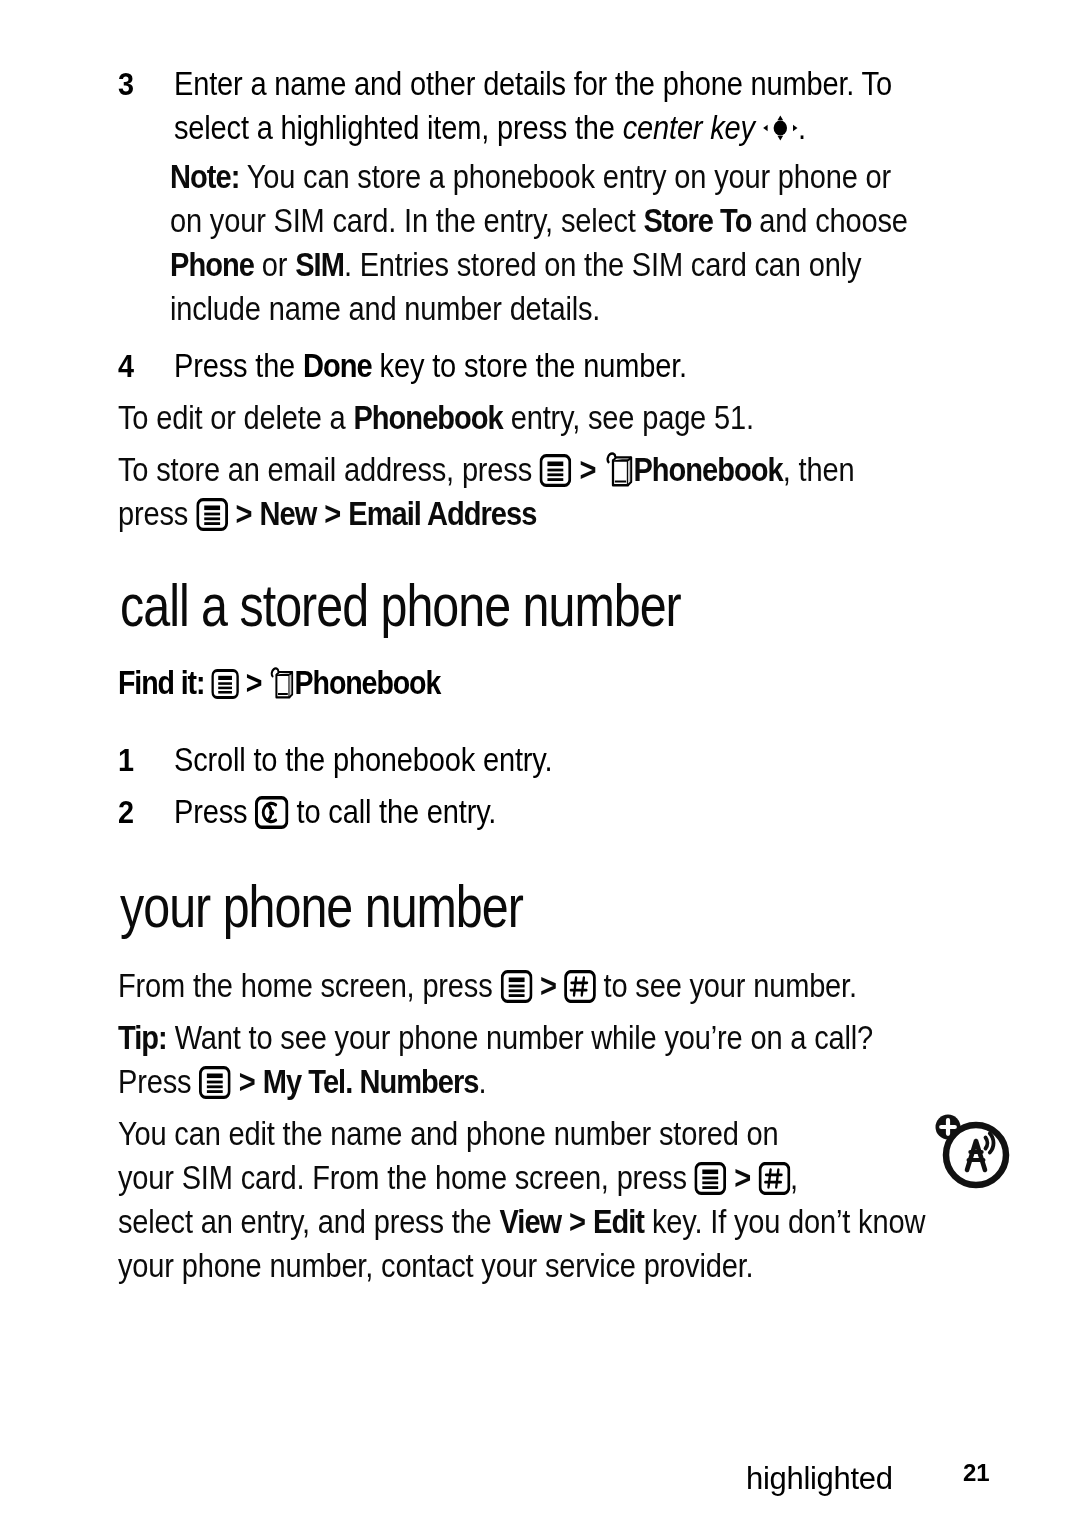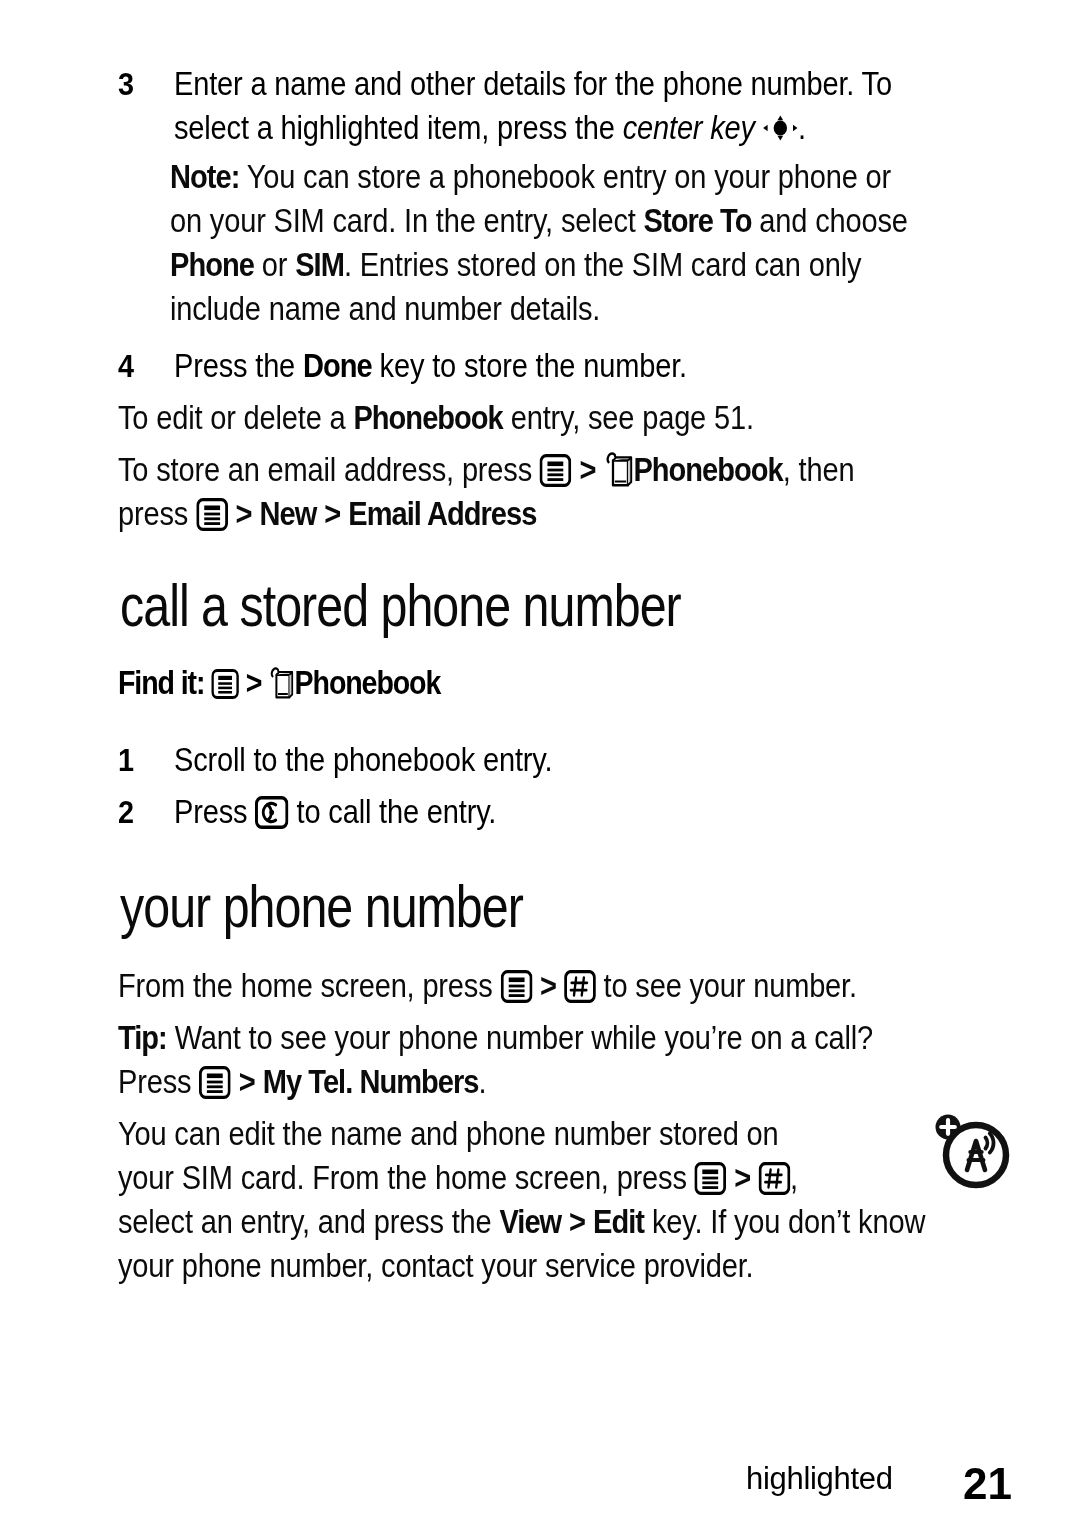--- a/index.html
+++ b/index.html
@@ -100,21 +100,21 @@
   
   .footer-label {
     position: absolute;
     font-size: 31px;
     letter-spacing: -0.3px;
     font-weight: 400;
     font-family: "Liberation Sans", sans-serif;
   }
   .footer-page {
     position: absolute;
-    font-size: 44px;
+    font-size: 24px;
     font-weight: 700;
     font-family: "Liberation Sans", sans-serif;
     text-align: right;
   }
 
   
   .icon {
     display: inline-block;
     vertical-align: -5px;
     position: relative;

